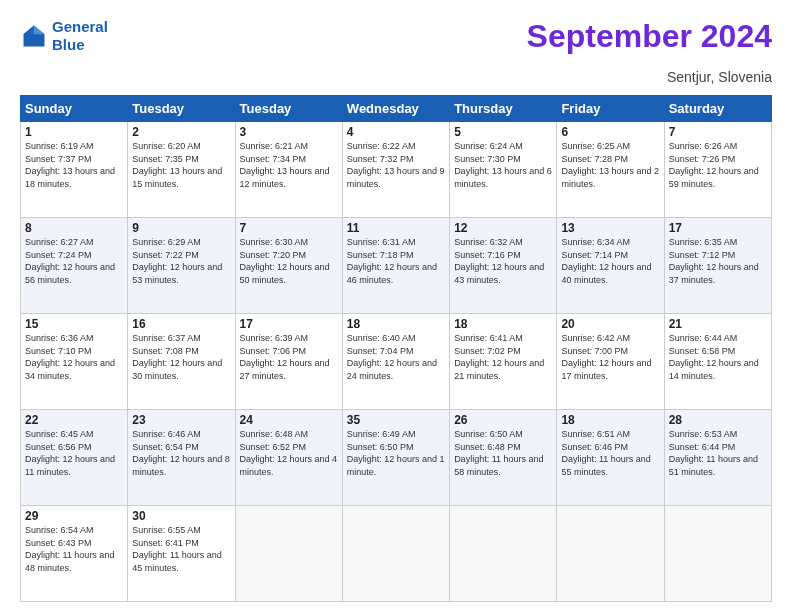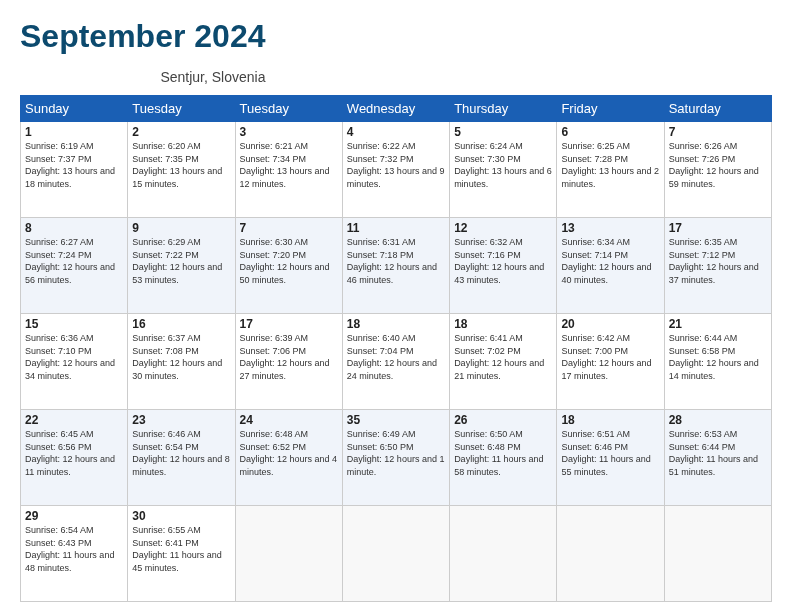--- a/index.html
+++ b/index.html
@@ -39,38 +39,38 @@
     .logo-icon {
       width: 28px;
       height: 28px;
     }
     .title-block {
       text-align: right;
     }
     .month-title {
       font-size: 32px;
       font-weight: bold;
-      color: #0c4a6e;
+      color: #6d28d9;
     }
     .location {
       font-size: 14px;
       color: #444;
       margin-top: 14px;
     }
     .calendar {
       flex: 1;
       border-collapse: collapse;
       width: 100%;
       table-layout: fixed;
     }
     .calendar thead tr th {
       background: #1a5fb4;
       color: #fff;
       font-size: 13px;
-      font-weight: normal;
+      font-weight: bold;
       padding: 5px 4px;
       text-align: left;
       border: 1px solid #1a5fb4;
     }
     .calendar tbody tr td {
       vertical-align: top;
       border: 1px solid #ccc;
       padding: 3px 4px;
       font-size: 9.5px;
       color: #333;
@@ -94,20 +94,31 @@
       font-size: 9px;
       line-height: 1.4;
       color: #333;
     }
   </style>
 </head>
 <body>
 
 <div class="page">
   <div class="header">
+    <div class="logo">
+      <svg class="logo-icon" viewBox="0 0 32 32" xmlns="http://www.w3.org/2000/svg">
+        <polygon points="16,4 28,14 28,28 4,28 4,14" fill="#1a5fb4"></polygon>
+        <polygon points="16,4 28,14 16,14" fill="#4a90d9"></polygon>
+        <polygon points="4,14 16,14 16,4" fill="#2060c0"></polygon>
+      </svg>
+      <div class="logo-text">
+        <div><span>General</span></div>
+        <div><span>Blue</span></div>
+      </div>
+    </div>
     <div class="title-block">
       <div class="month-title">September 2024</div>
       <div class="location">Sentjur, Slovenia</div>
     </div>
   </div>
 
   <table class="calendar">
     <thead>
       <tr>
       <th>Sunday</th>

